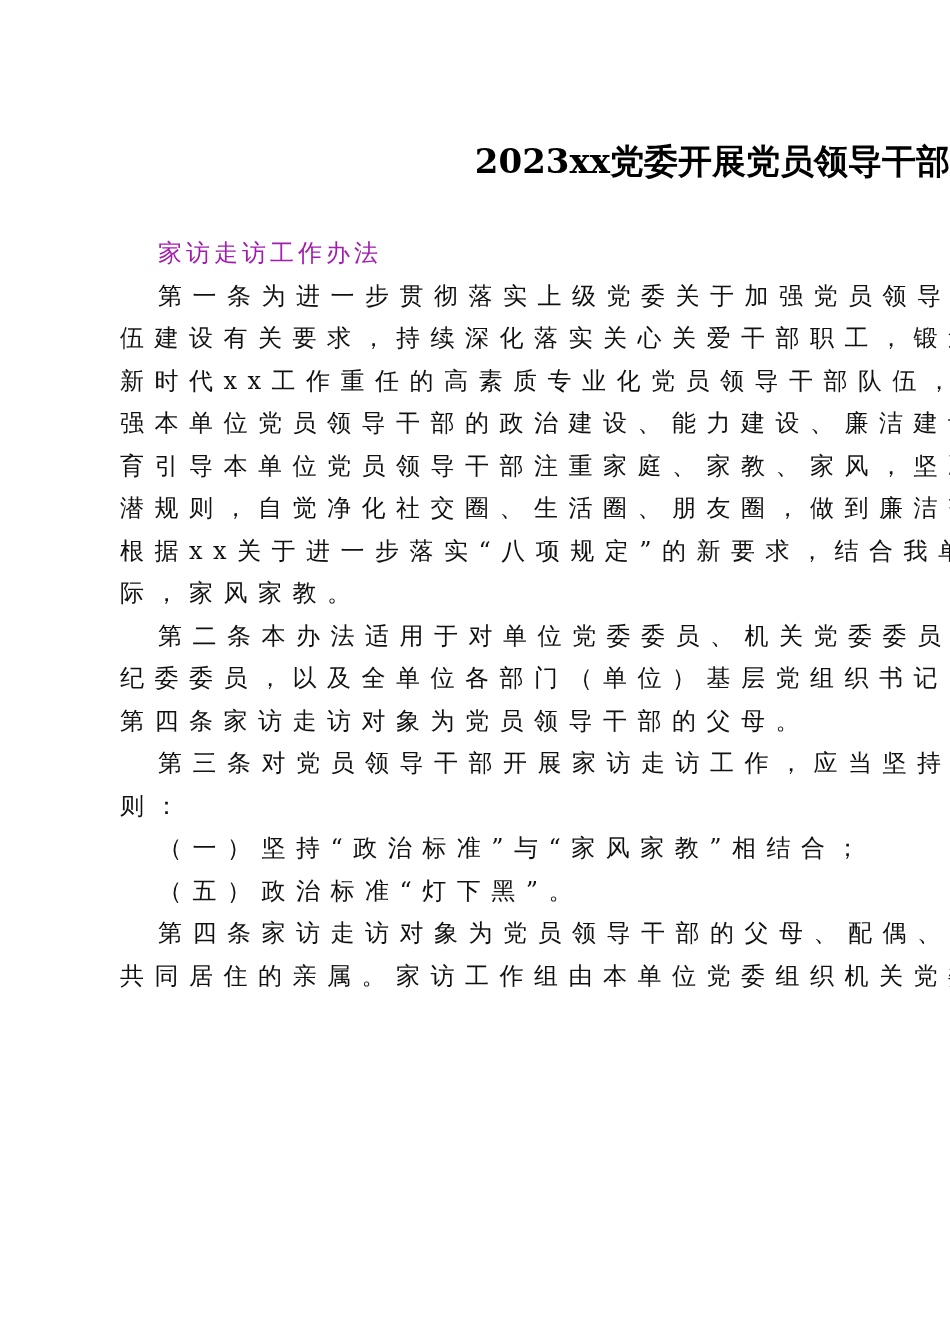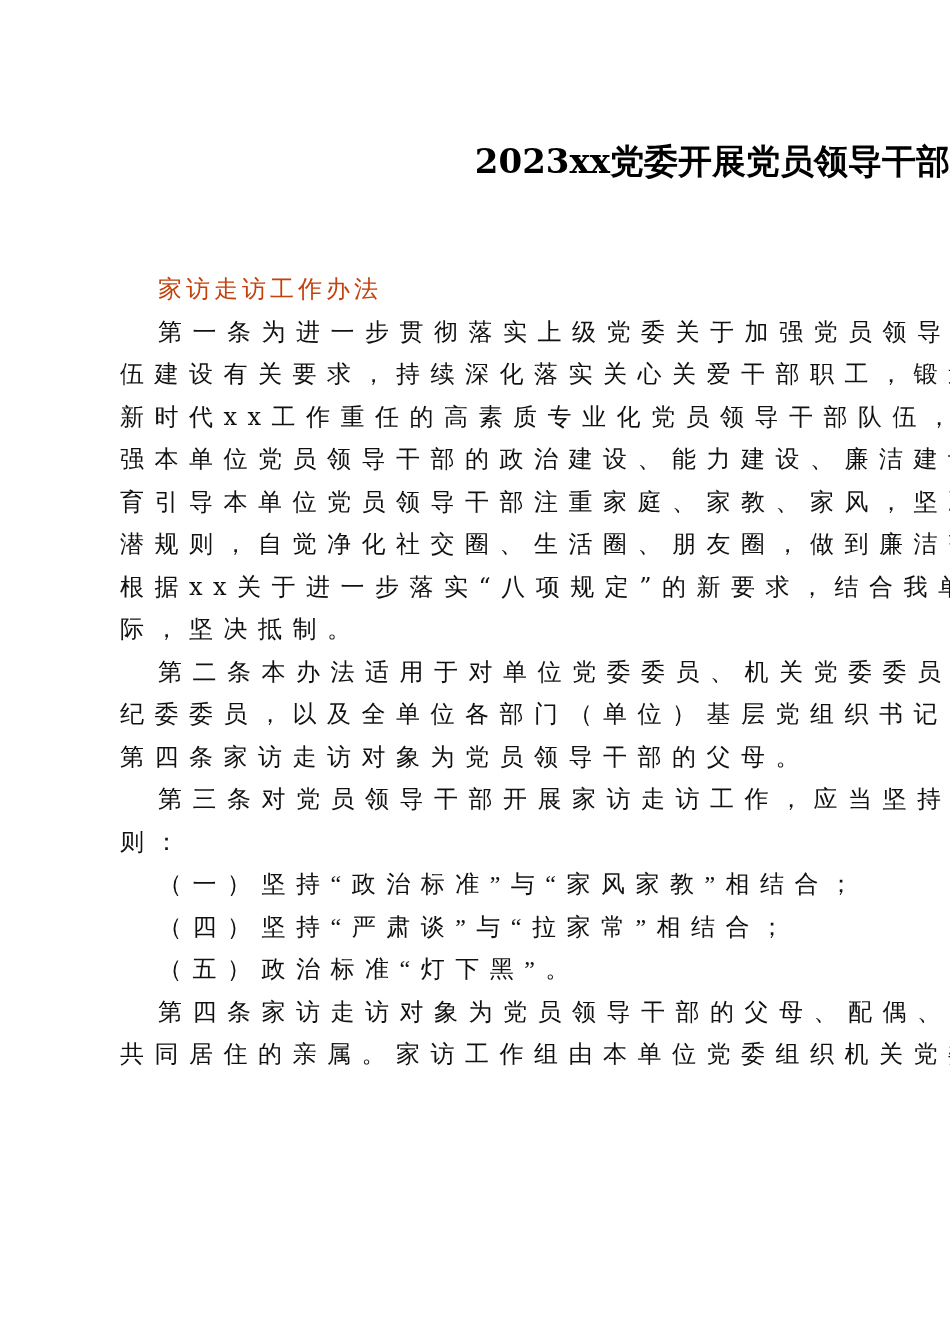--- a/index.html
+++ b/index.html
@@ -10,42 +10,41 @@
       font-family: "DejaVu Serif", "Liberation Serif", serif; font-weight: bold;
       font-size: 34px; line-height: 46px; color: #000; letter-spacing: 0px;
     }
     .body { position: absolute; left: 120px; top: 232px; width: 710px; }
     .line {
       height: 42.5px; line-height: 42.5px; white-space: nowrap;
       font-family: "DejaVu Serif", "Liberation Serif", serif; font-size: 24px;
       color: #111; letter-spacing: 10.5px; overflow: visible;
     }
     .line.indent { padding-left: 38px; }
-    .line.item { padding-left: 38px; font-family: Liberation Serif, serif; }
-    .line.subtitle { padding-left: 38px; letter-spacing: 4px; color: #c2410c; margin-top: 36px; }
+    .line.item { padding-left: 38px; }
+    .line.subtitle { padding-left: 38px; letter-spacing: 4px; color: #a21caf; }
   </style>
 </head>
 <body>
 
 <div class="page">
   <div class="title">2023xx党委开展党员领导干部</div>
   <div class="body">
     <div class="line subtitle">家访走访工作办法</div>
     <div class="line indent">第一条为进一步贯彻落实上级党委关于加强党员领导干部队</div>
     <div class="line">伍建设有关要求，持续深化落实关心关爱干部职工，锻造堪当</div>
     <div class="line">新时代xx工作重任的高素质专业化党员领导干部队伍，不断加</div>
     <div class="line">强本单位党员领导干部的政治建设、能力建设、廉洁建设，教</div>
     <div class="line">育引导本单位党员领导干部注重家庭、家教、家风，坚决抵制</div>
     <div class="line">潜规则，自觉净化社交圈、生活圈、朋友圈，做到廉洁齐家。</div>
     <div class="line">根据xx关于进一步落实“八项规定”的新要求，结合我单位实</div>
-    <div class="line">际，坚决抵制。</div>
+    <div class="line">际，家风家教。</div>
     <div class="line indent">第二条本办法适用于对单位党委委员、机关党委委员、机关</div>
     <div class="line">纪委委员，以及全单位各部门（单位）基层党组织书记、支部</div>
     <div class="line">第四条家访走访对象为党员领导干部的父母。</div>
     <div class="line indent">第三条对党员领导干部开展家访走访工作，应当坚持下列原</div>
     <div class="line">则：</div>
     <div class="line item">（一）坚持“政治标准”与“家风家教”相结合；</div>
-    <div class="line item">（四）坚持“严肃谈”与“拉家常”相结合；</div>
     <div class="line item">（五）政治标准“灯下黑”。</div>
     <div class="line indent">第四条家访走访对象为党员领导干部的父母、配偶、子女等</div>
     <div class="line">共同居住的亲属。家访工作组由本单位党委组织机关党委委员，</div>
   </div>
 </div>
 
 </body></html>

